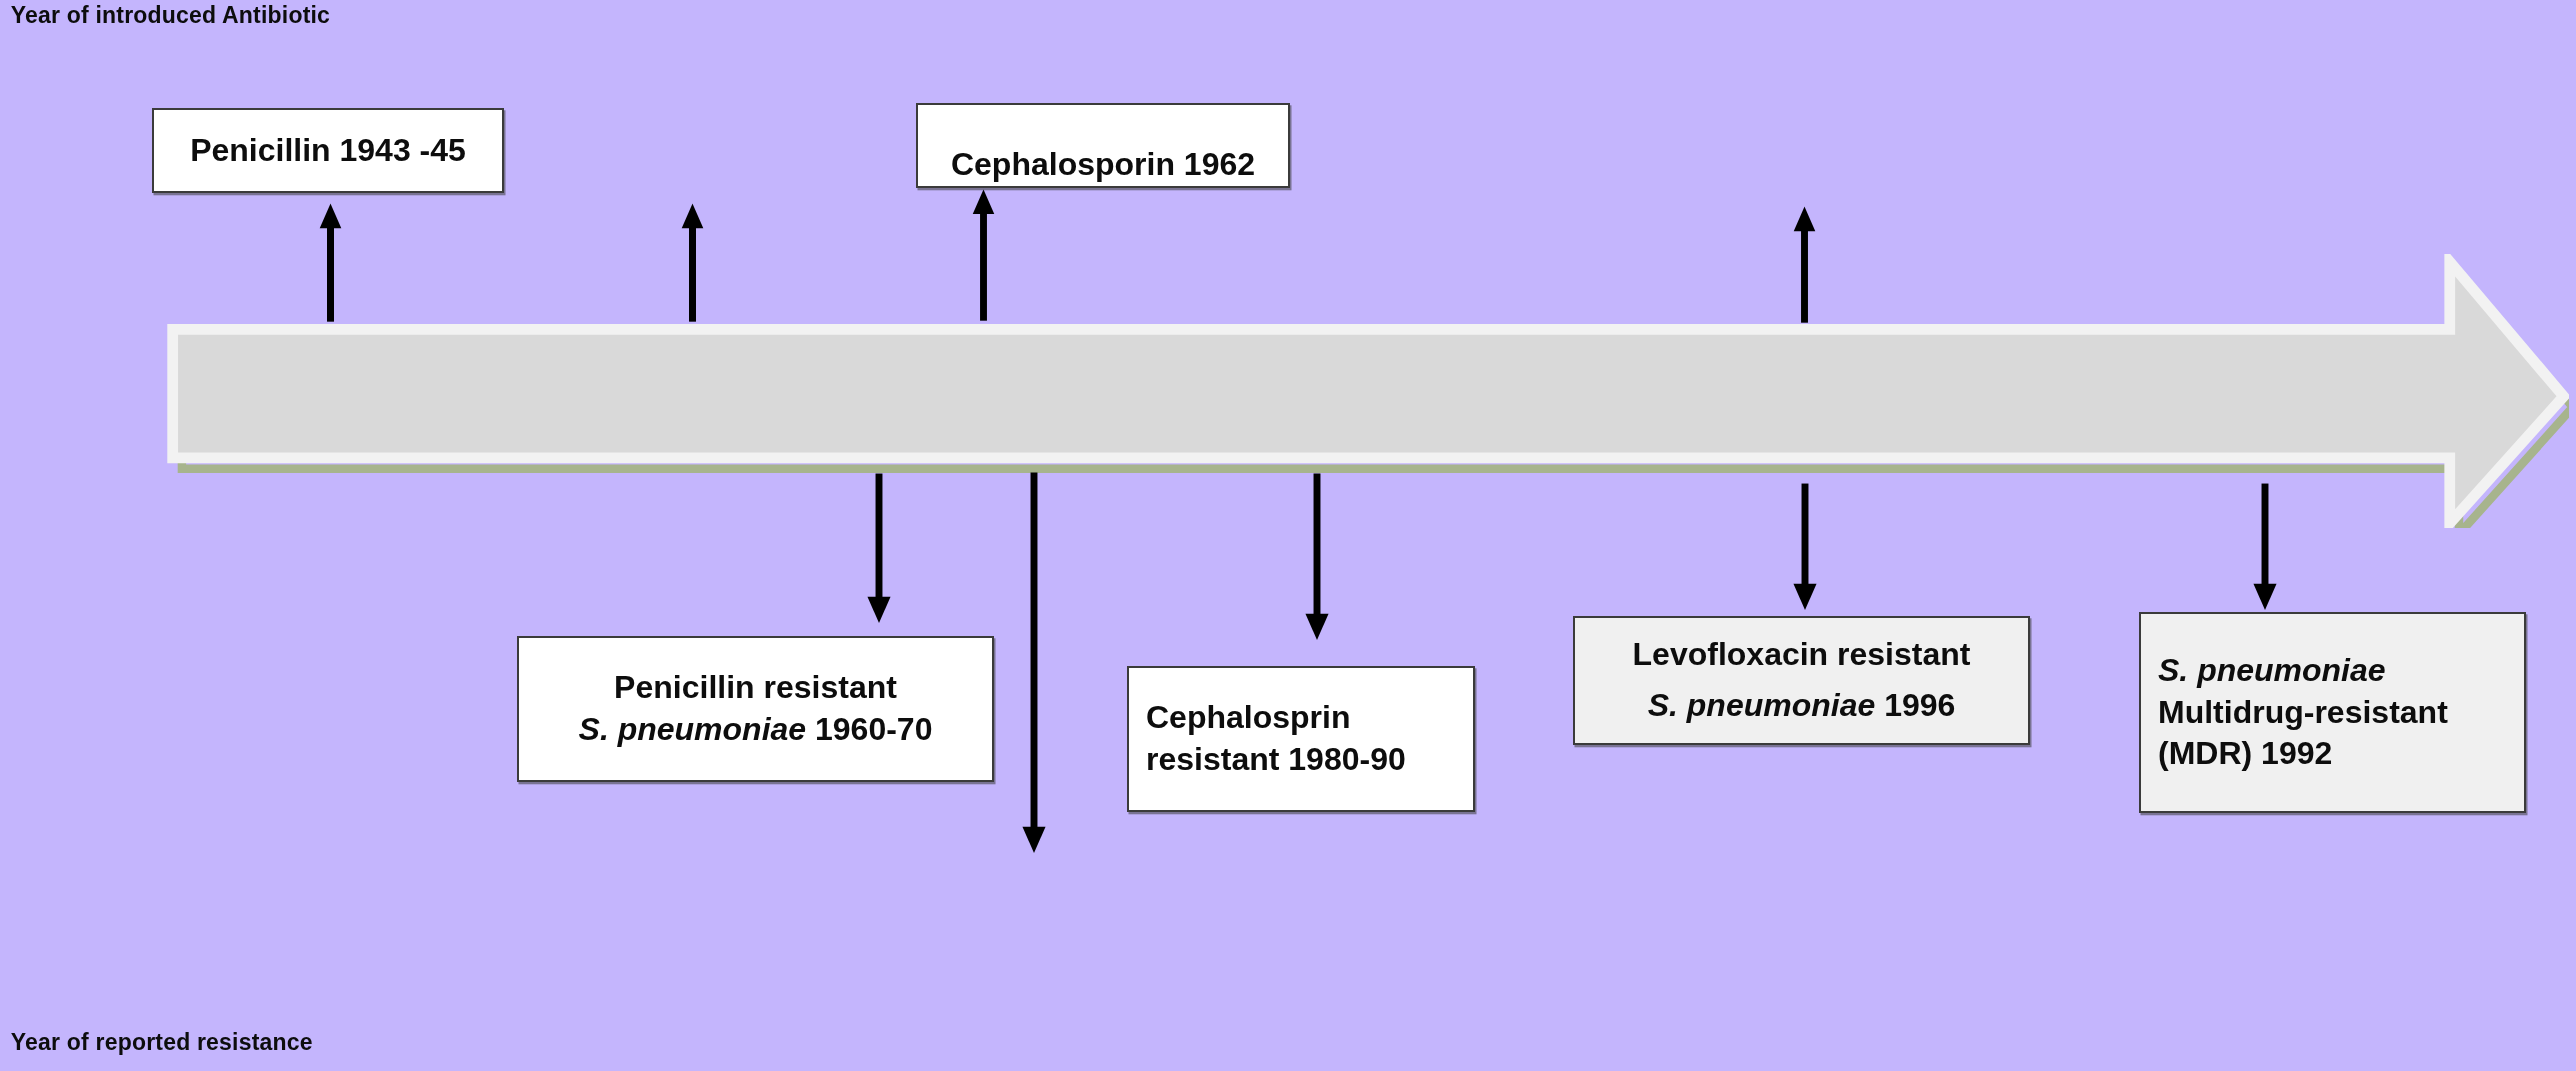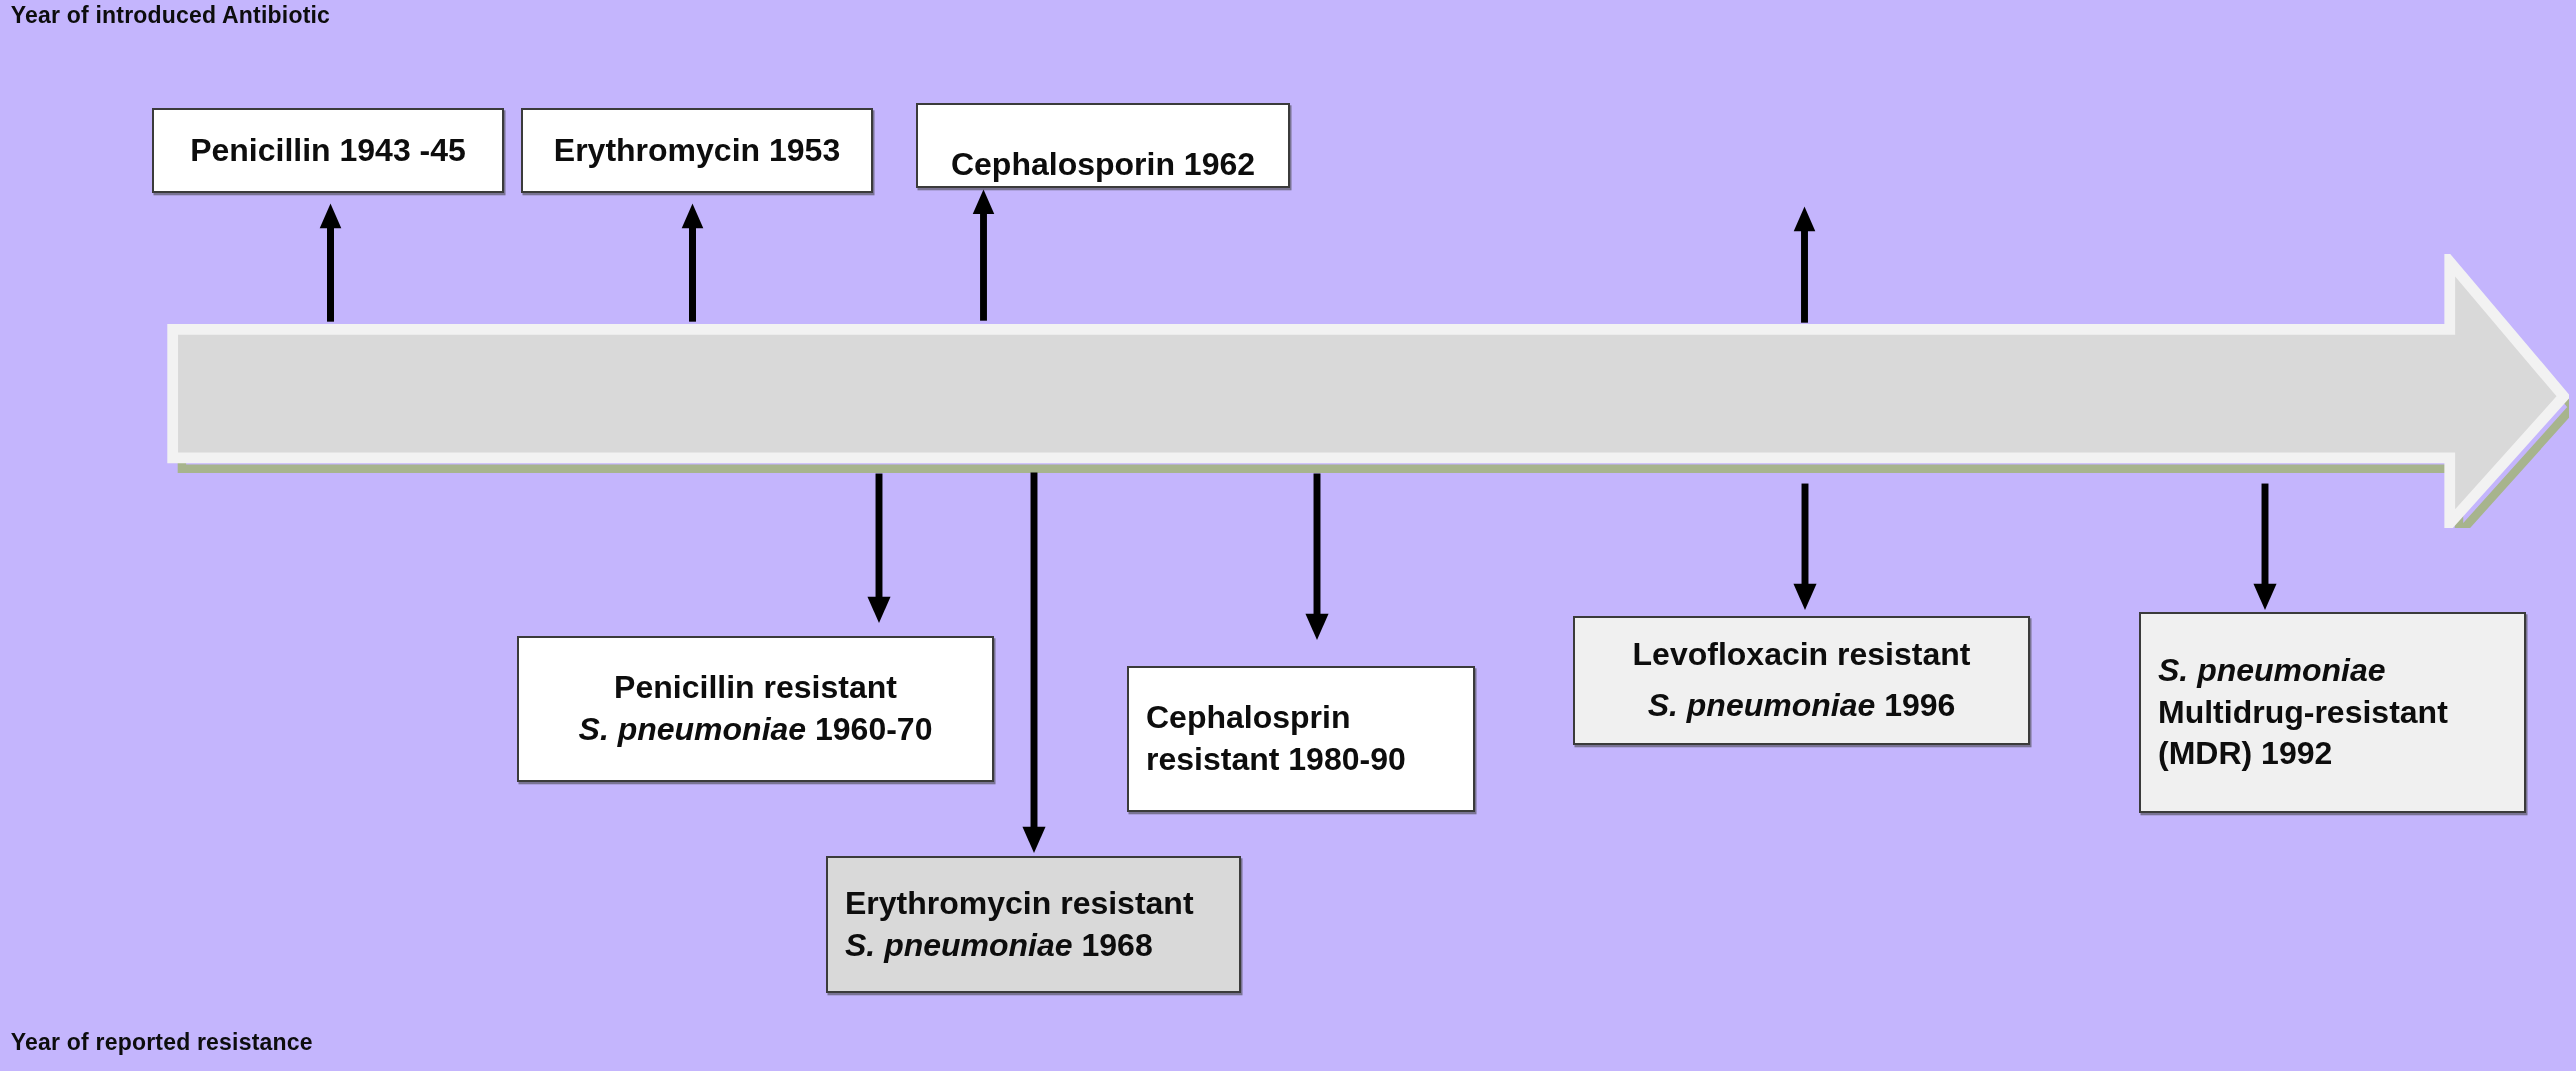--- a/index.html
+++ b/index.html
@@ -142,38 +142,31 @@
     <svg width="34" height="131" viewBox="0 0 44 170">
       <line x1="22" y1="2" x2="22" y2="136" stroke="#000" stroke-width="9"></line>
       <polygon points="22,166 37,132 7,132" fill="#000"></polygon>
     </svg>
   </div>
 
   <div class="event-box center" style="left:152px; top:108px; width:352px; height:85px;">
     <span class="line">Penicillin 1943 -45</span>
   </div>
 
-  <div class="event-box center" style="left:521px; top:108px; width:352px; height:85px;">
-    <span class="line">Erythromycin 1953</span>
-  </div>
 
   <div class="event-box center" style="left:916px; top:103px; width:374px; height:85px;justify-content:flex-end;">
     <span class="line">Cephalosporin 1962</span>
   </div>
 
 
   <div class="event-box center" style="left:517px; top:636px; width:477px; height:146px;">
     <span class="line">Penicillin resistant</span>
     <span class="line"><em class="sp">S. pneumoniae</em> <span>1960-70</span></span>
   </div>
 
-  <div class="event-box left fill-gray" style="left:826px; top:856px; width:415px; height:137px;">
-    <span class="line">Erythromycin resistant</span>
-    <span class="line"><em class="sp">S. pneumoniae</em> <span>1968</span></span>
-  </div>
 
   <div class="event-box left" style="left:1127px; top:666px; width:348px; height:146px;">
     <span class="line">Cephalosprin</span>
     <span class="line">resistant 1980-90</span>
   </div>
 
   <div class="event-box center fill-light" style="left:1573px; top:616px; width:457px; height:129px;gap:9px;">
     <span class="line">Levofloxacin resistant</span>
     <span class="line"><em class="sp">S. pneumoniae</em> <span>1996</span></span>
   </div>

